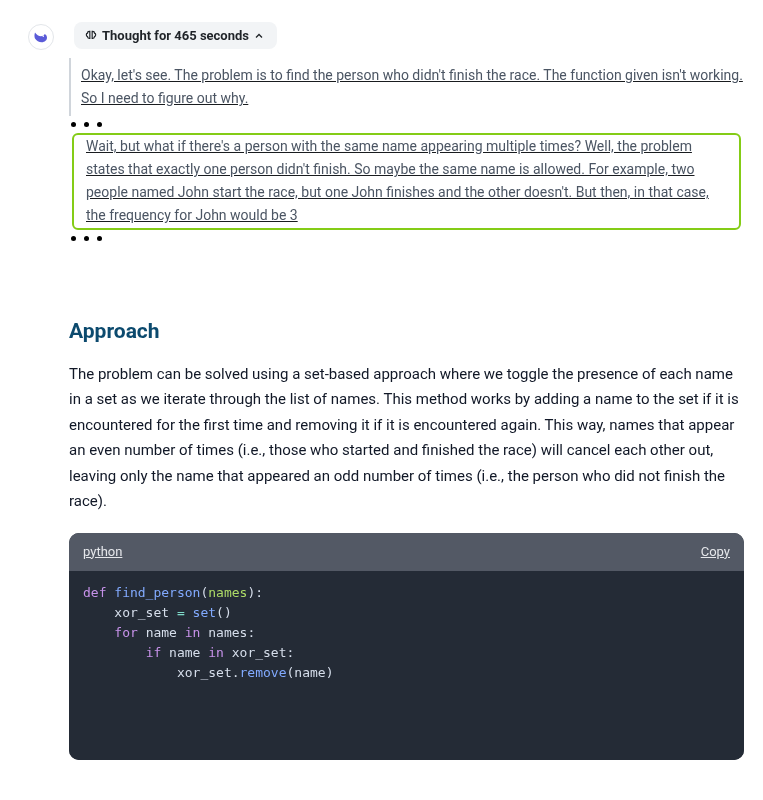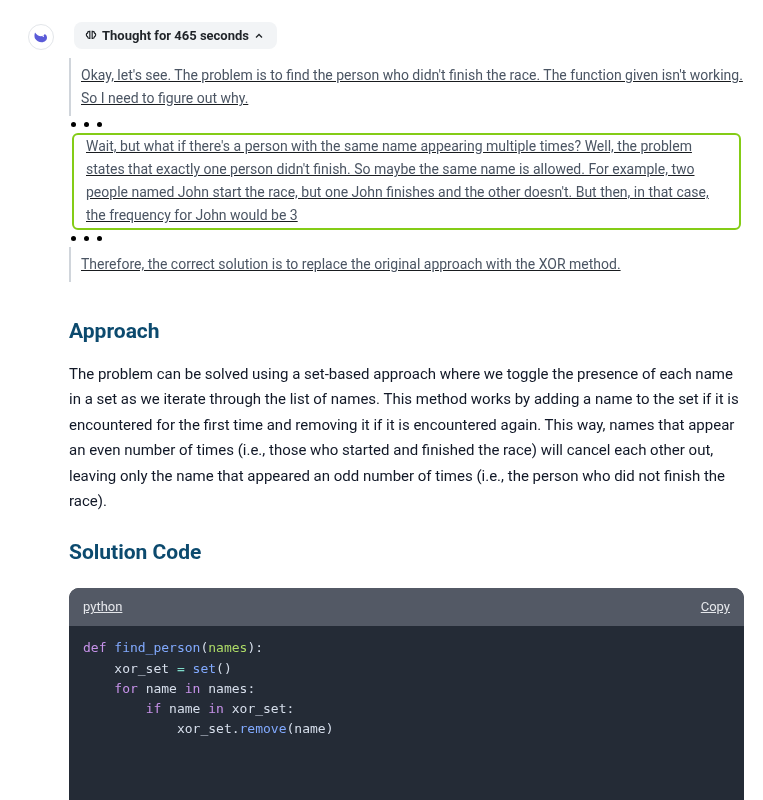--- a/index.html
+++ b/index.html
@@ -126,31 +126,27 @@
       <span></span>
     </div>
   <div class="rblock highlight">
     <span>Wait, but what if there's a person with the same name appearing multiple times? Well, the problem states that exactly one person didn't finish. So maybe the same name is allowed. For example, two people named John start the race, but one John finishes and the other doesn't. But then, in that case, the frequency for John would be 3</span>
   </div>
   <div class="dots">
       <span></span>
       <span></span>
       <span></span>
     </div>
-  <div class="rblock">
-    <span>Therefore, the correct solution is to replace the original approach with the XOR method.</span>
-  </div>
 </div>
 
 <div class="answer">
 
   <h3>Approach</h3>
   <p>The problem can be solved using a set-based approach where we toggle the presence of each name in a set as we iterate through the list of names. This method works by adding a name to the set if it is encountered for the first time and removing it if it is encountered again. This way, names that appear an even number of times (i.e., those who started and finished the race) will cancel each other out, leaving only the name that appeared an odd number of times (i.e., the person who did not finish the race).</p>
 
-  <h3>Solution Code</h3>
 
   <div class="code-card">
     <div class="code-head">
       <span>python</span>
       <span class="copy">Copy</span>
     </div>
 <pre class="code"><span class="kw">def</span> <span class="fn">find_person</span><span class="pu">(</span><span class="pn">names</span><span class="pu">)</span><span class="pu">:</span>
     <span class="id">xor_set</span> <span class="op">=</span> <span class="fn">set</span><span class="pu">(</span><span class="pu">)</span>
     <span class="kw">for</span> <span class="id">name</span> <span class="kw">in</span> <span class="id">names</span><span class="pu">:</span>
         <span class="kw">if</span> <span class="id">name</span> <span class="kw">in</span> <span class="id">xor_set</span><span class="pu">:</span>

